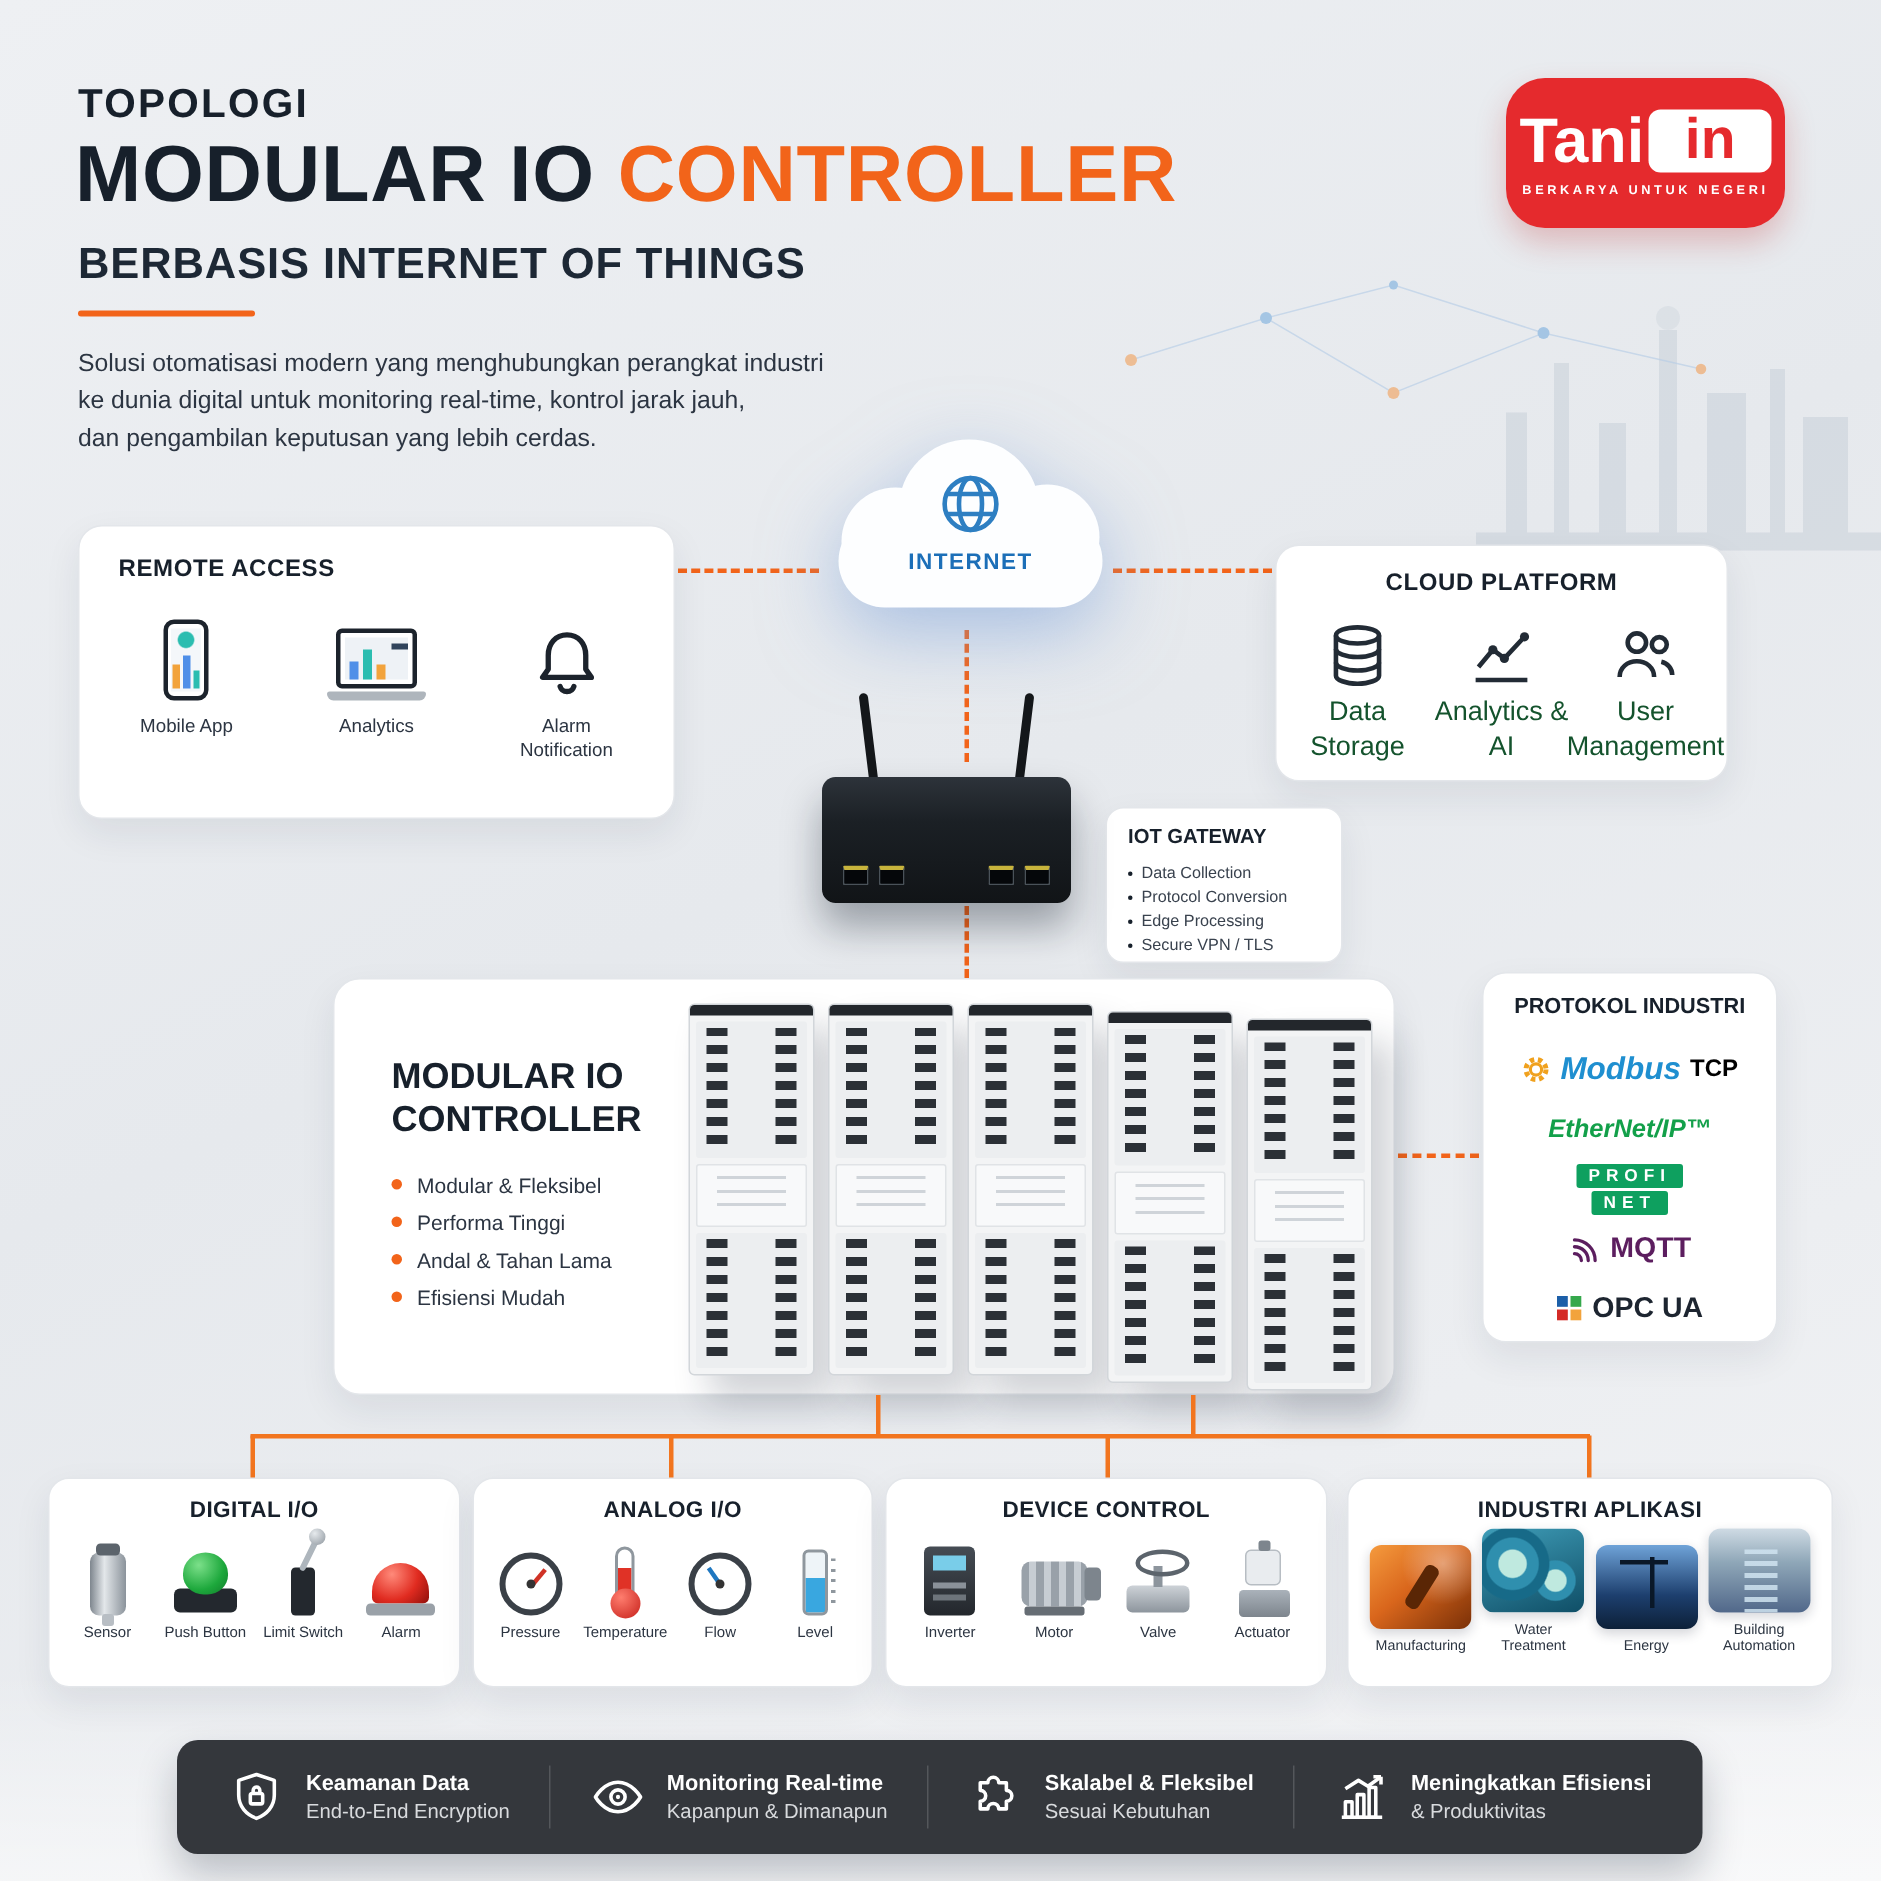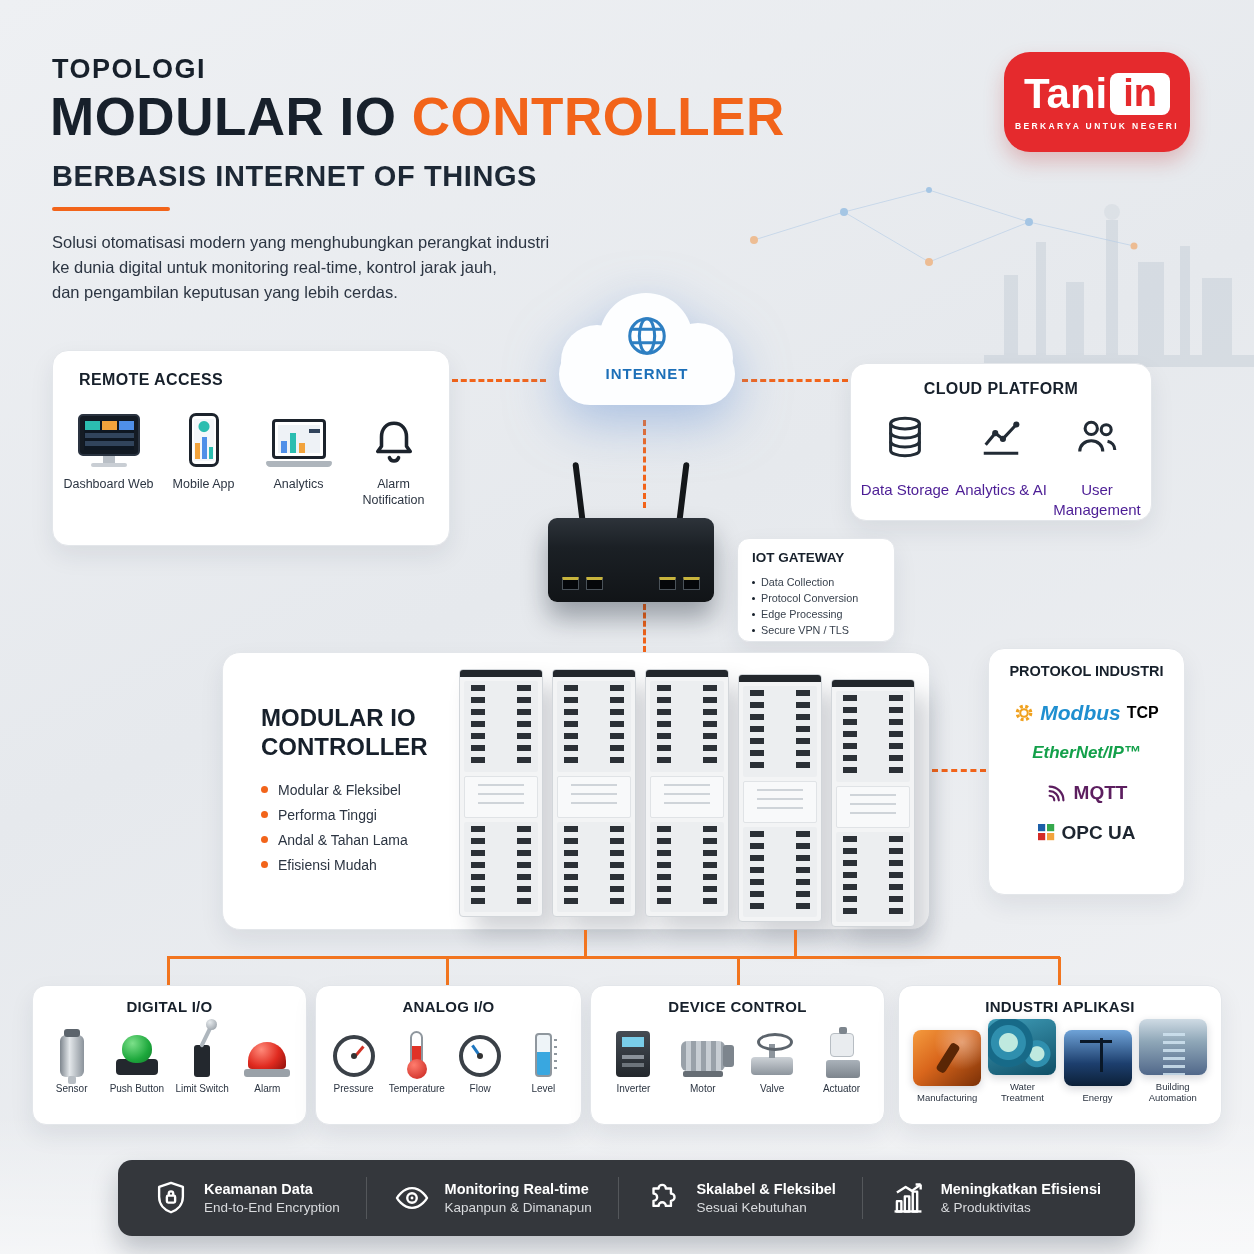--- a/index.html
+++ b/index.html
@@ -20,21 +20,21 @@
   .title .accent{color:#f2641a}
   .subtitle{left:52px;top:160px;font-size:29px;font-weight:600;letter-spacing:.6px;color:#1d2835}
   .rule{left:52px;top:207px;width:118px;height:4px;background:#f2641a;border-radius:2px}
   .desc{left:52px;top:230px;font-size:16.5px;line-height:1.5;color:#2c3542}
 
   
   .logo{left:1004px;top:52px;width:186px;height:100px;background:#e52a2d;border-radius:26px;
         box-shadow:0 10px 20px rgba(190,40,40,.25);display:flex;flex-direction:column;
         align-items:center;justify-content:center}
   .logo-row{display:flex;align-items:center;font-size:42px;font-weight:800;color:#fff;line-height:1}
-  .logo-box{background:#fff;color:#e52a2d;border-radius:8px;padding:1px 13px 3px;margin-left:3px;font-size:38px}
+  .logo-box{background:#fff;color:#e52a2d;border-radius:8px;padding:1px 24px 3px;margin-left:3px;font-size:38px}
   .logo-tag{margin-top:6px;font-size:8.5px;letter-spacing:2.4px;color:#fff;font-weight:600}
 
   
   .card{position:absolute;background:#fff;border:1px solid #e3e6ea;border-radius:16px;
         box-shadow:0 10px 24px rgba(25,40,70,.08)}
   .card-title{font-size:16px;font-weight:800;letter-spacing:.4px;color:#17202b}
 
   
   .dash-h{position:absolute;border-top:3px dashed #f2641a}
   .dash-v{position:absolute;border-left:3px dashed #f2641a}
@@ -84,21 +84,21 @@
     linear-gradient(#f2a33c,#f2a33c) 21px 18px/6px 10px no-repeat,
     linear-gradient(#31445c,#31445c) 31px 4px/12px 4px no-repeat,#eef2f6}
   .lap-base{width:66px;height:6px;background:#aeb5bc;border-radius:2px 2px 5px 5px;margin-top:2px}
 
   
   .cp-card{left:850px;top:363px;width:302px;height:158px}
   .cp-title{position:absolute;left:0;right:0;top:16px;text-align:center}
   .cp-items{position:absolute;left:6px;right:6px;top:48px;display:flex;justify-content:space-around}
   .cp-item{width:94px;display:flex;flex-direction:column;align-items:center}
   .cp-icon{height:50px;display:flex;align-items:center;justify-content:center}
-  .cp-label{margin-top:18px;font-size:15px;color:#4c1d95;text-align:center;line-height:1.3}
+  .cp-label{margin-top:1px;font-size:18px;color:#14532d;text-align:center;line-height:1.3}
 
   
   .router{left:548px;top:462px;width:166px;height:140px;z-index:5}
   .r-ant{position:absolute;width:6px;height:60px;background:#14171a;border-radius:3px;top:0}
   .a1{left:28px;transform:rotate(-7deg)}
   .a2{right:28px;transform:rotate(7deg)}
   .r-body{position:absolute;left:0;top:56px;width:166px;height:84px;border-radius:9px;
           background:linear-gradient(180deg,#2d333a 0%,#1b2025 35%,#111417 100%);
           box-shadow:0 16px 26px rgba(10,20,35,.35)}
   .r-ports{position:absolute;bottom:12px;display:flex;gap:7px}
@@ -299,32 +299,20 @@
         </svg>
       <div class="inet-label">INTERNET</div>
     </div>
   </div>
 
   <section class="card remote-card">
     <h3 class="card-title remote-title">REMOTE ACCESS</h3>
     <div class="ra-items">
       <div class="ra-item">
         <div class="ra-icon">
-          <div>
-              <div class="mon-scr">
-                <div class="mon-in"></div>
-              </div>
-              <div class="mon-neck"></div>
-              <div class="mon-base"></div>
-            </div>
-        </div>
-        <div class="ra-label">Dashboard Web</div>
-      </div>
-      <div class="ra-item">
-        <div class="ra-icon">
             <div class="phone">
               <div class="phone-in"></div>
             </div>
           </div>
         <div class="ra-label">Mobile App</div>
       </div>
       <div class="ra-item">
         <div class="ra-icon">
           <div class="lap">
               <div class="lap-scr">
@@ -519,20 +507,26 @@
       <div class="proto-row">
         <svg width="20" height="20" viewBox="0 0 24 24">
             <circle cx="12" cy="12" r="8" fill="none" stroke="#f0a11e" stroke-width="4" stroke-dasharray="3.5 3"></circle>
             <circle cx="12" cy="12" r="4.5" fill="none" stroke="#f0a11e" stroke-width="2.5"></circle>
           </svg>
         <span class="modbus-name">Modbus</span>
         <span class="modbus-suffix">TCP</span>
       </div>
       <div class="proto-row">
         <span class="enet">EtherNet/IP™</span>
+      </div>
+      <div class="proto-row">
+        <div class="profinet">
+          <span class="pf-line">PROFI</span>
+          <span class="pf-line">NET</span>
+        </div>
       </div>
       <div class="proto-row">
         <svg width="22" height="22" viewBox="0 0 24 24" fill="none" stroke="#5c1e5f" stroke-width="2.4" stroke-linecap="round">
             <path d="M4 15a5 5 0 0 1 5 5"></path>
             <path d="M4 10a10 10 0 0 1 10 10"></path>
             <path d="M4 5a15 15 0 0 1 15 15"></path>
           </svg>
         <span class="mqtt-name">MQTT</span>
       </div>
       <div class="proto-row">

